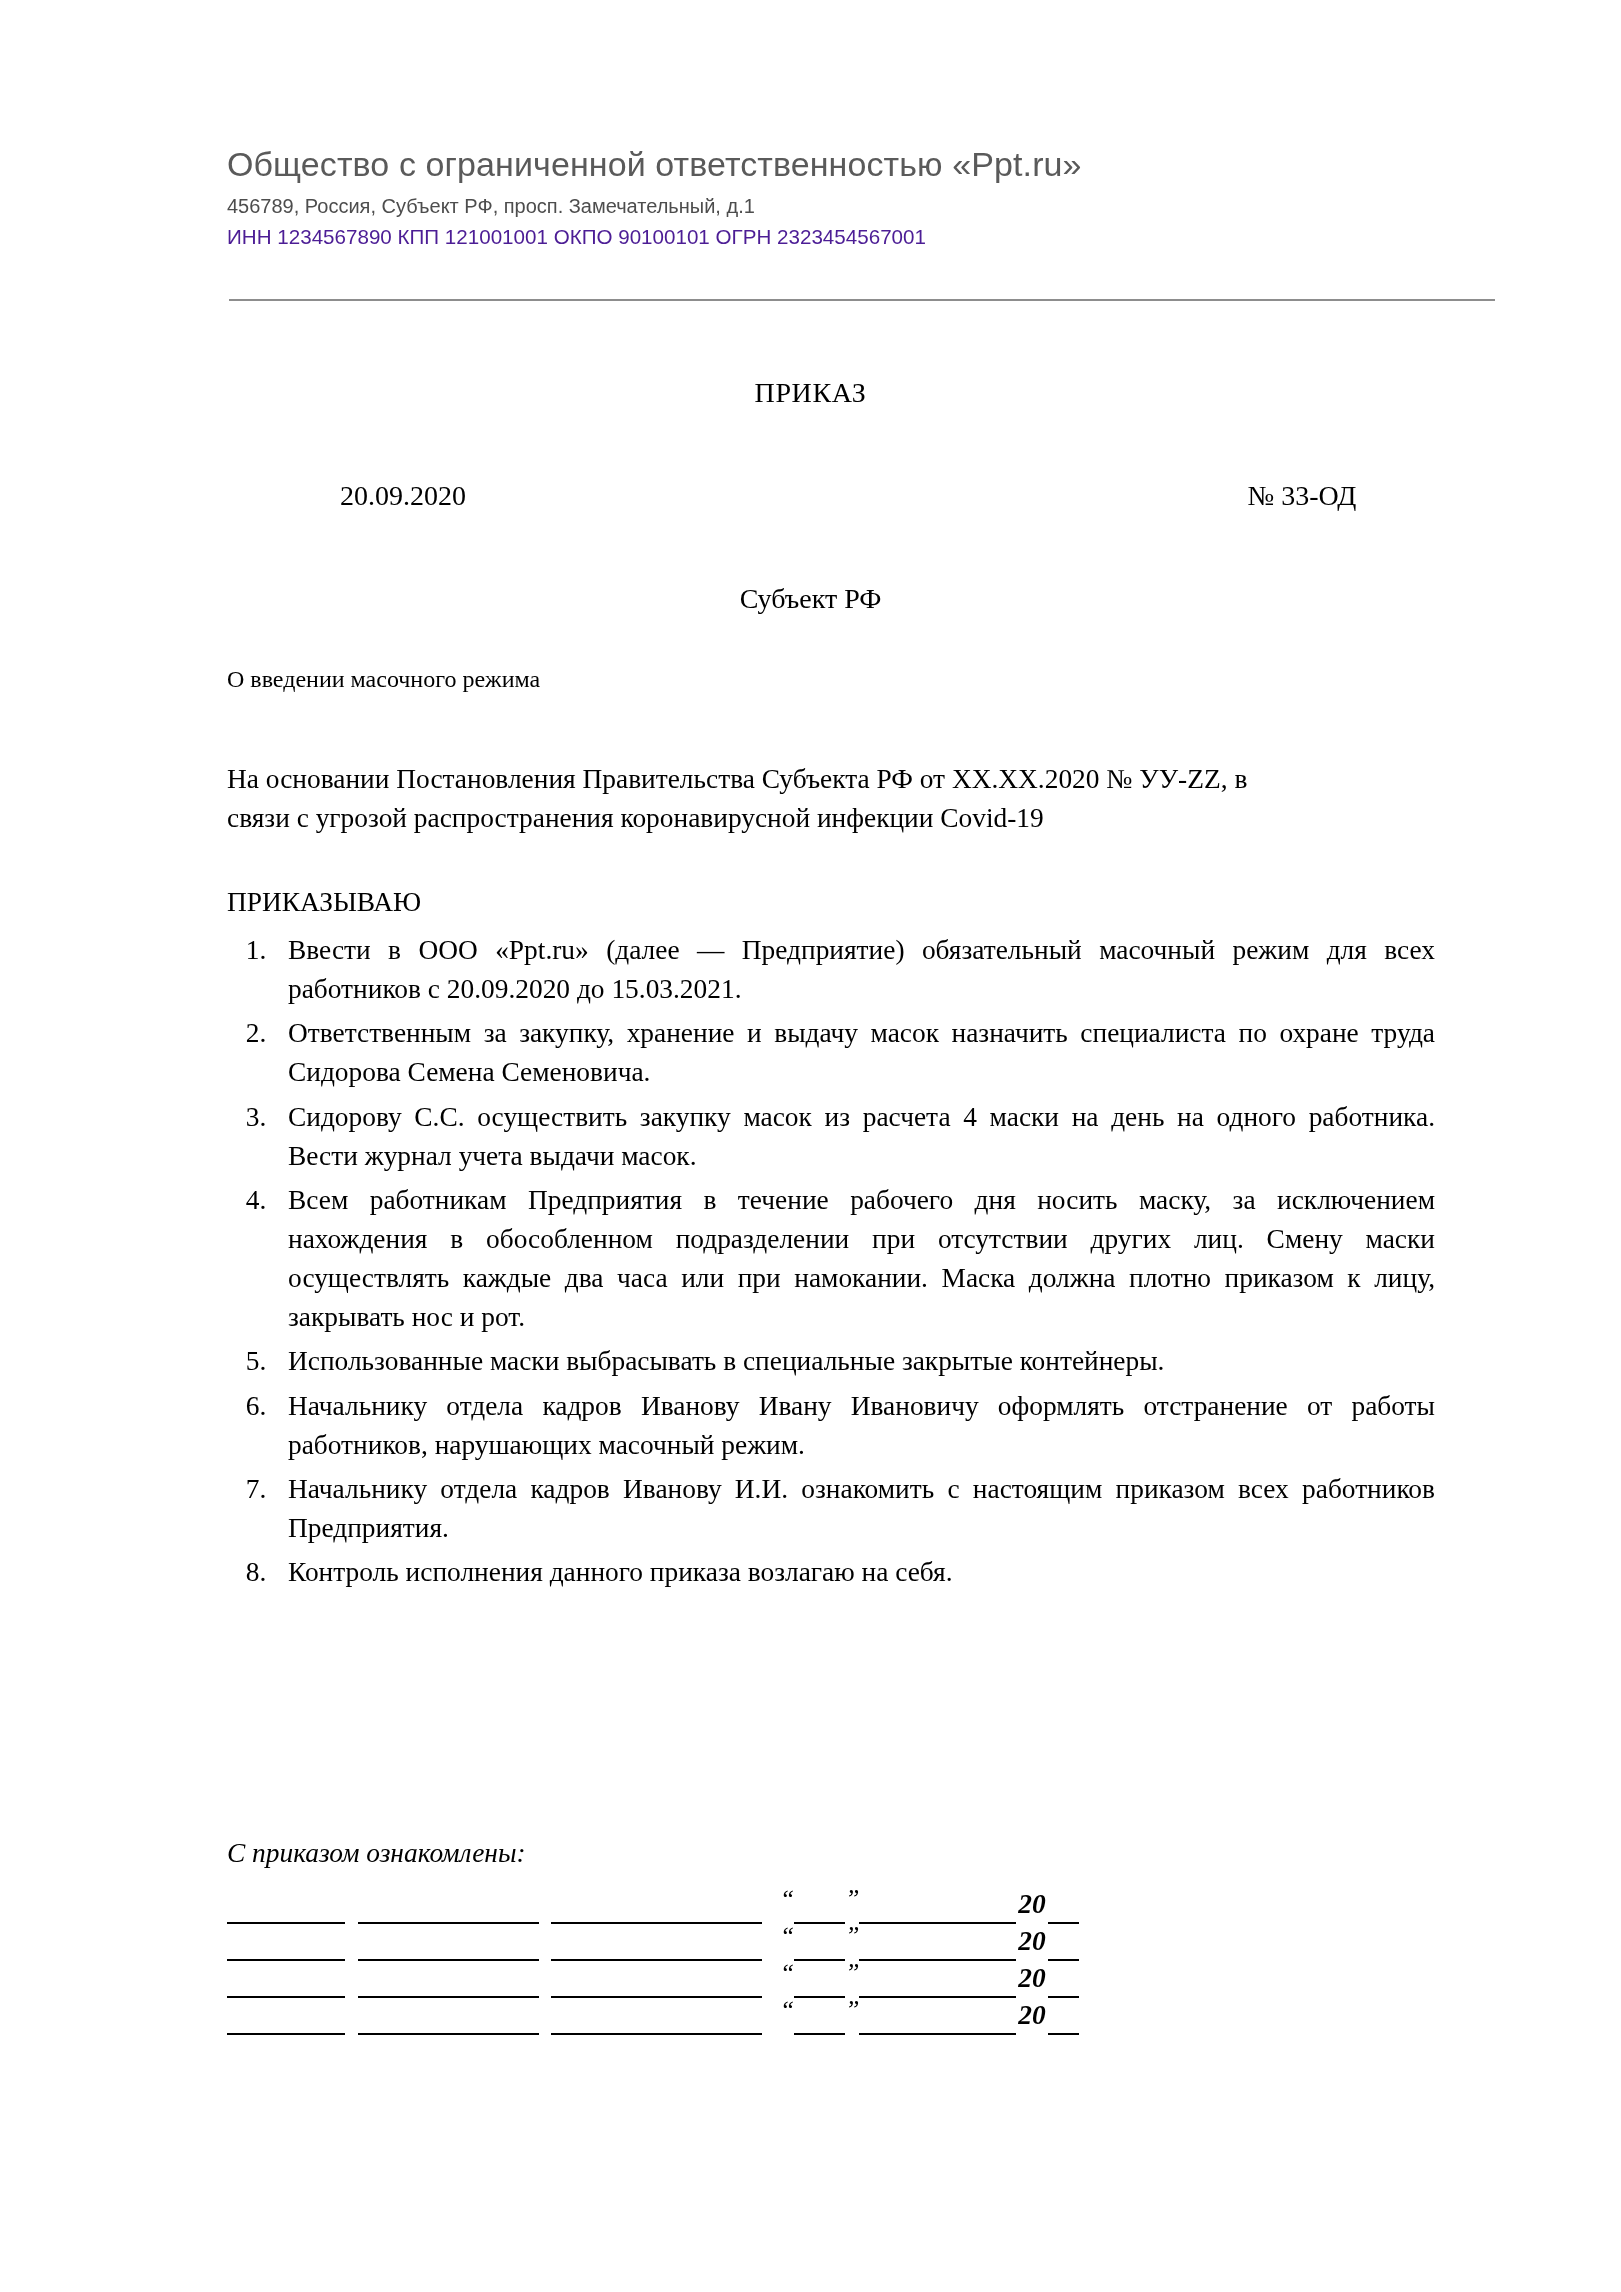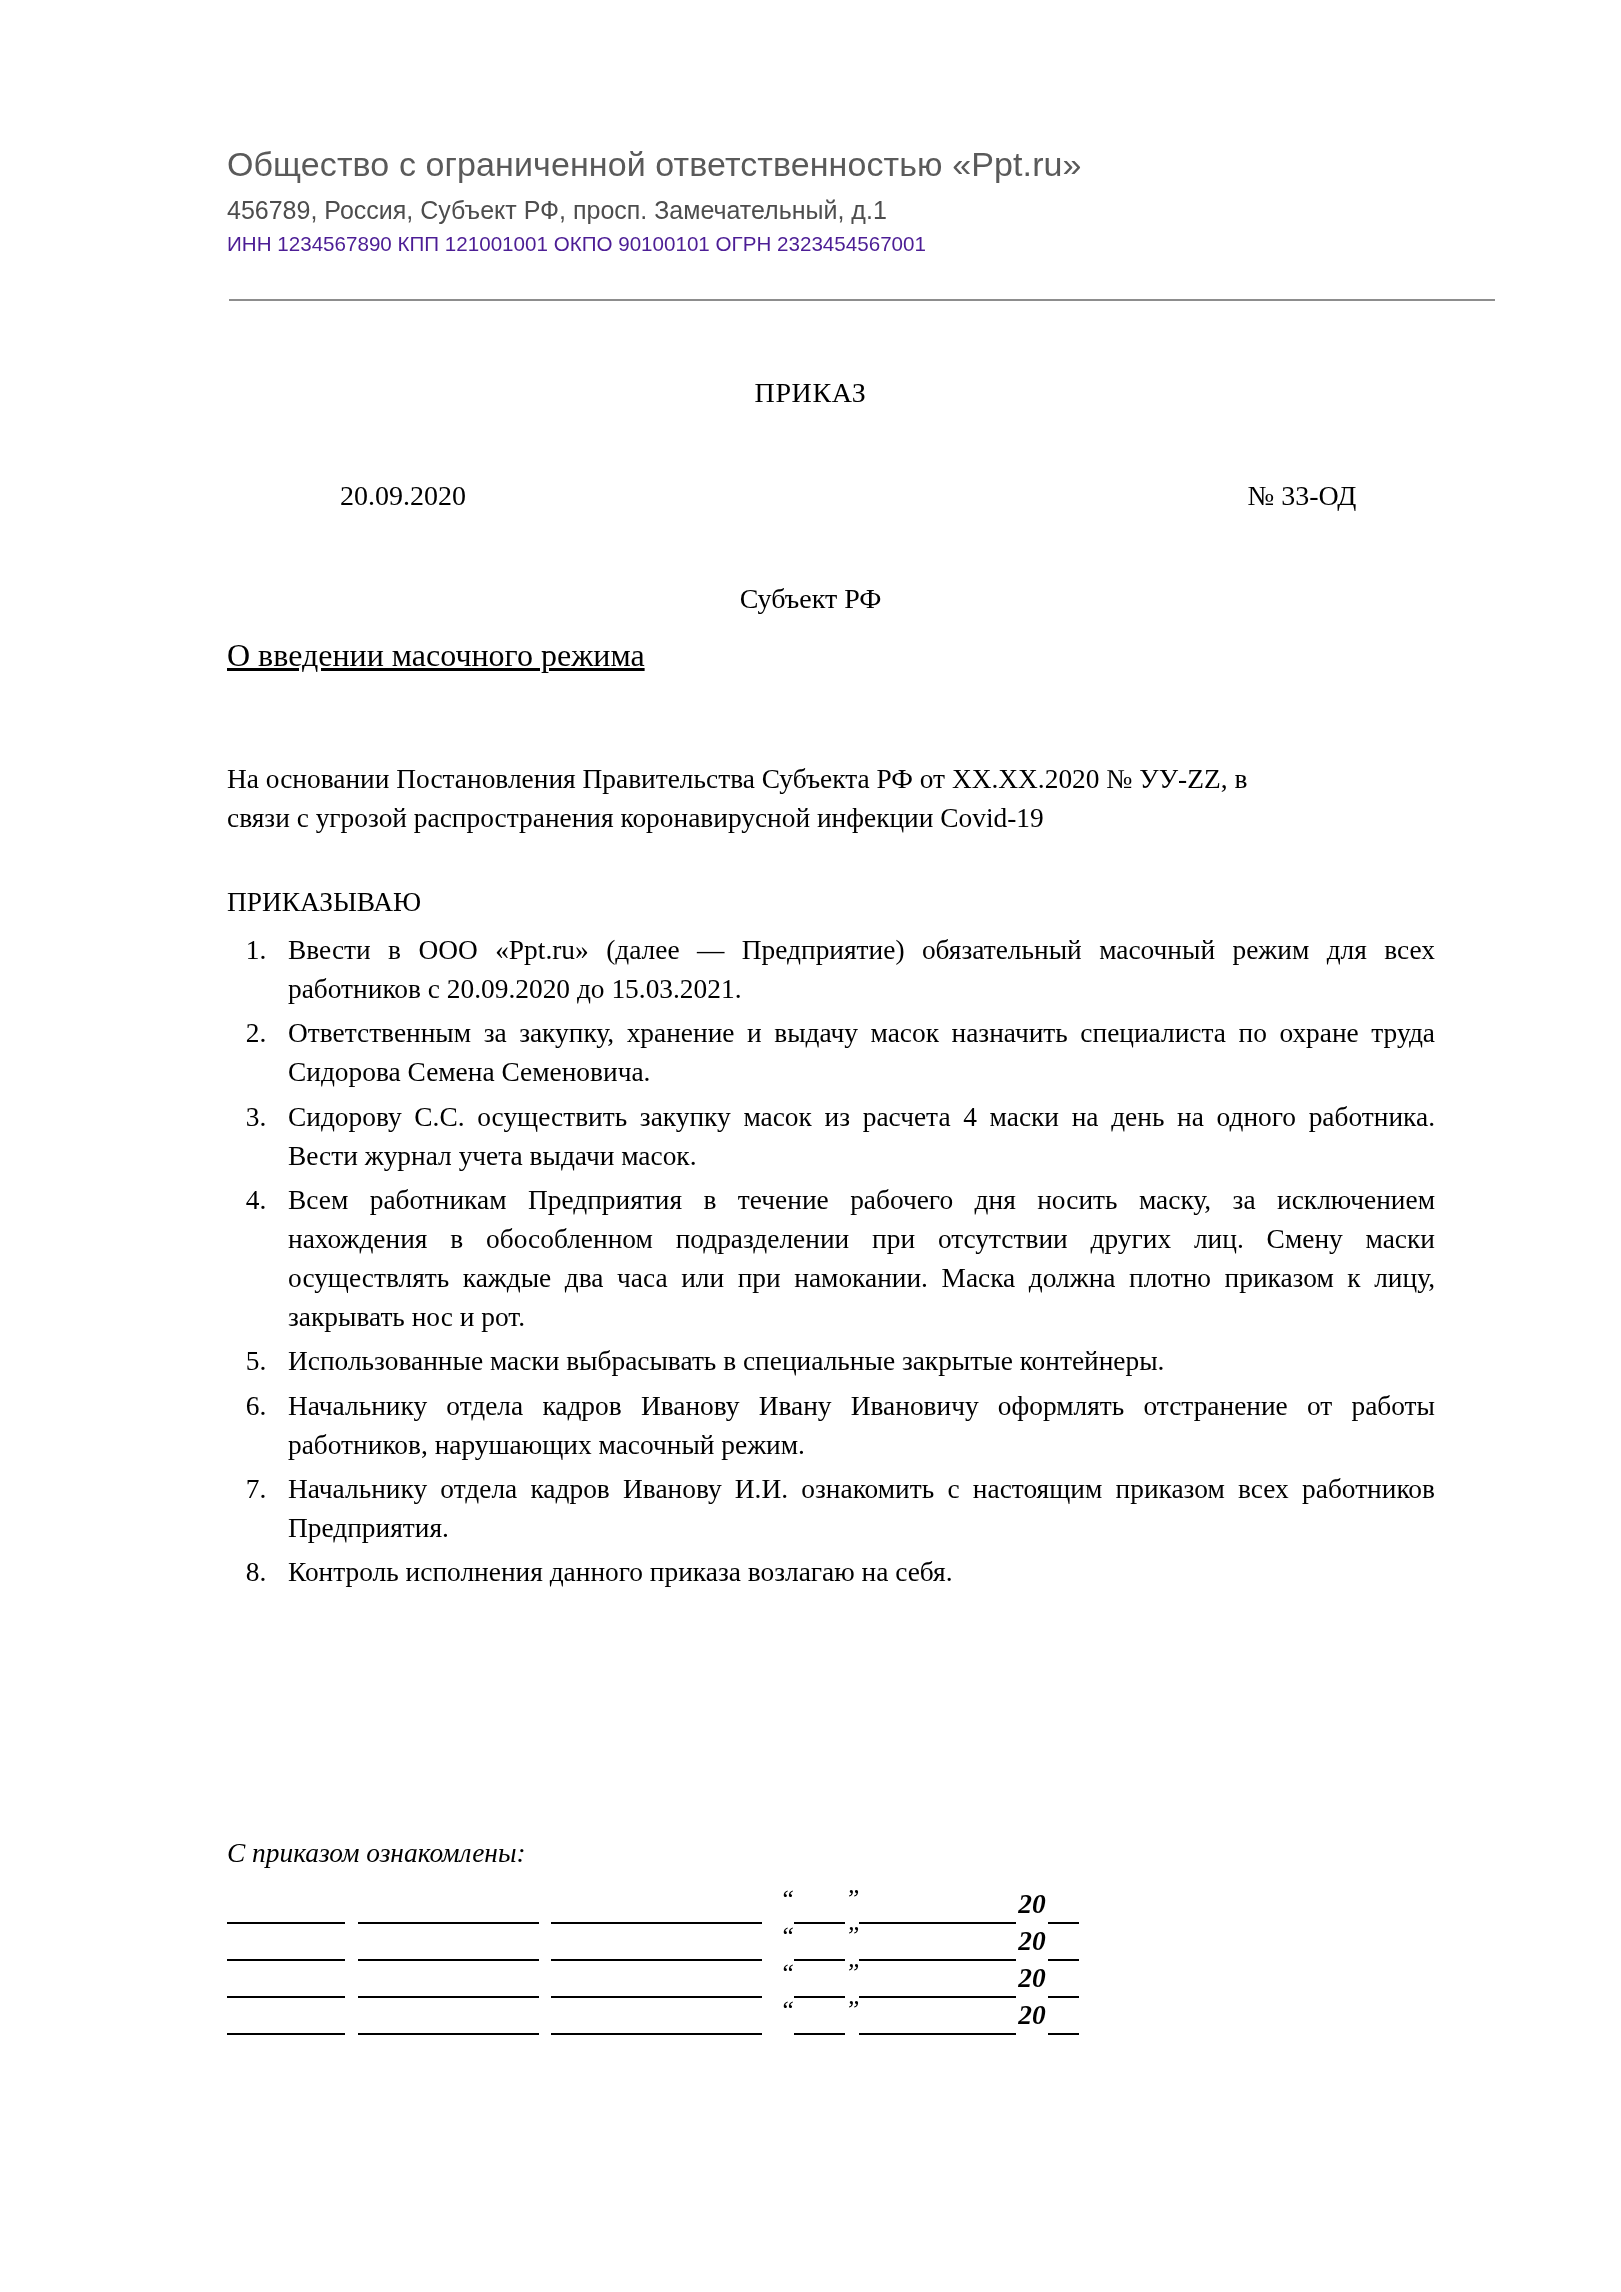--- a/index.html
+++ b/index.html
@@ -32,21 +32,21 @@
   .company-name {
     font-family: "Liberation Sans", "DejaVu Sans", sans-serif;
     font-size: 34px;
     line-height: 1.12;
     color: #5a5a5a;
     letter-spacing: 0.1px;
     white-space: nowrap;
   }
   .company-addr {
     font-family: "Liberation Sans", "DejaVu Sans", sans-serif;
-    font-size: 25px;
+    font-size: 20px;
     line-height: 1.45;
     color: #4d4d4d;
     margin-top: 8.8px;
     white-space: nowrap;
   }
   .company-reg {
     font-family: "Liberation Sans", "DejaVu Sans", sans-serif;
     font-size: 20.6px;
     line-height: 1.4;
     color: #4c1d95;
@@ -92,23 +92,22 @@
     left: 0;
     right: 0;
     top: 583px;
     text-align: center;
     font-size: 28px;
   }
 
   .subject-title {
     position: absolute;
     left: 227px;
-    top: 637px;
-    font-size: 32px;
-    text-decoration: underline;
+    top: 666px;
+    font-size: 24px;
   }
 
   
   .basis {
     position: absolute;
     left: 227px;
     top: 760px;
     width: 1208px;
     font-size: 27.4px;
     line-height: 1.43;

